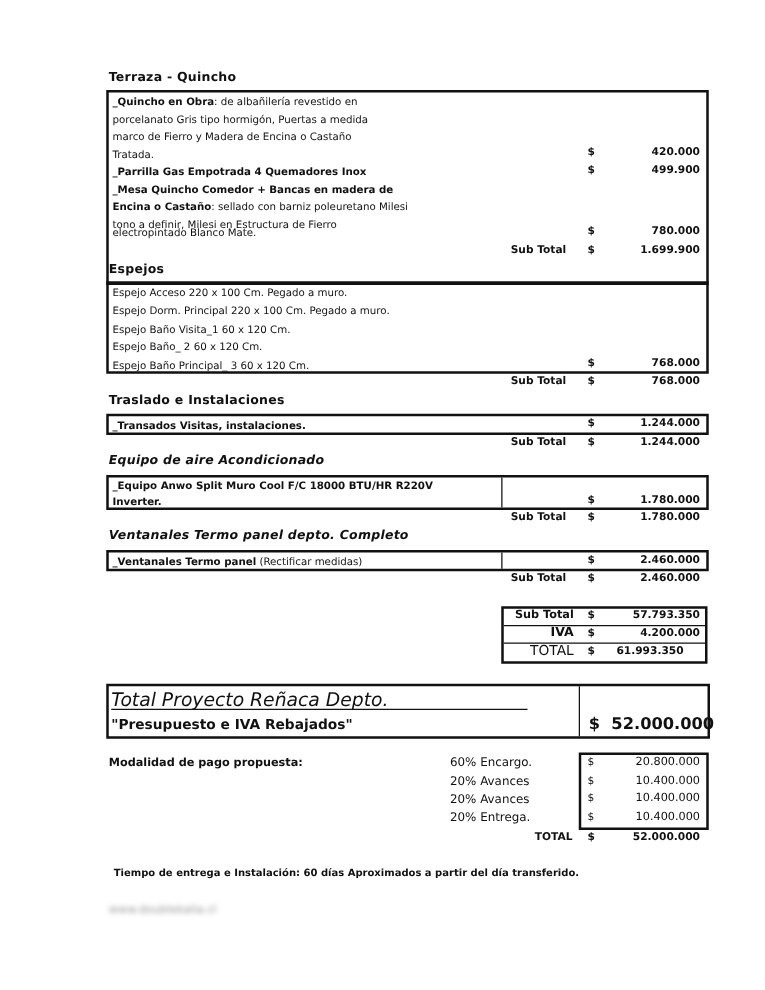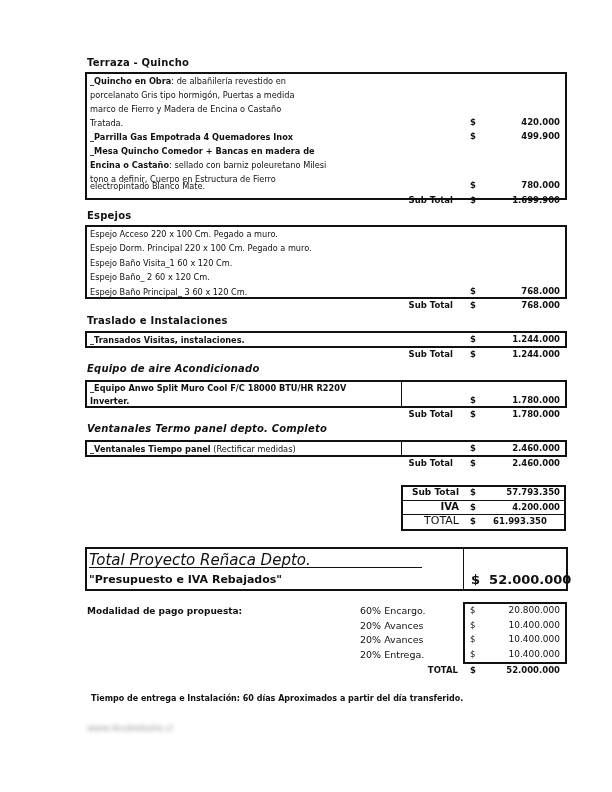--- a/index.html
+++ b/index.html
@@ -15,35 +15,35 @@
   .amt { position:absolute; font-size:8.5px; font-weight:bold; text-align:right; width:80px; }
   .subl { position:absolute; font-size:8.5px; font-weight:bold; text-align:right; width:60px; }
   .vdiv { position:absolute; top:0; bottom:0; width:1px; background:#111; }
   .hdiv { position:absolute; left:0; right:0; height:1px; background:#111; }
   .plain { font-weight:normal; }
 </style>
 </head>
 <body>
 
 <div class="abs h" style="left:87px;top:57px;">Terraza - Quincho</div>
-<div class="box" style="left:85px;top:72px;width:482px;height:128px;">
+<div class="box" style="left:85px;top:72px;width:482px;height:156px;">
   <div class="line" style="top:0px;"><span class="b">_Quincho en Obra</span><span>: de albañilería revestido en</span></div>
   <div class="line" style="top:14px;">porcelanato Gris tipo hormigón,  Puertas a medida</div>
   <div class="line" style="top:28px;">marco de Fierro y Madera de Encina o Castaño</div>
   <div class="line" style="top:42px;">Tratada.</div>
   <div class="dollar" style="left:383px;top:43px;">$</div>
   <div class="amt" style="left:393px;top:43px;">420.000</div>
 
   <div class="line b" style="top:56px;">_Parrilla Gas Empotrada 4 Quemadores Inox</div>
   <div class="dollar" style="left:383px;top:57px;">$</div>
   <div class="amt" style="left:393px;top:57px;">499.900</div>
 
   <div class="line b" style="top:70px;">_Mesa Quincho Comedor + Bancas en madera de</div>
   <div class="line" style="top:84px;"><span class="b">Encina o Castaño</span><span>: sellado con barniz poleuretano Milesi</span></div>
-  <div class="line" style="top:98px;">tono a definir, Cuerpo en Estructura de Fierro</div>
+  <div class="line" style="top:98px;">tono a definir, Milesi en Estructura de Fierro</div>
   <div class="line" style="top:104px;top:104px;"></div>
 
   <div class="line" style="top:105px;">electropintado Blanco Mate.</div>
   <div class="dollar" style="left:383px;top:106px;">$</div>
   <div class="amt" style="left:393px;top:106px;">780.000</div>
 </div>
 <div class="subl" style="left:393px;top:195px;">Sub Total</div>
 <div class="dollar" style="left:470px;top:195px;">$</div>
 <div class="amt" style="left:480px;top:195px;">1.699.900</div>
 
@@ -79,21 +79,21 @@
   <div class="dollar" style="left:383px;top:13px;">$</div>
   <div class="amt" style="left:393px;top:13px;">1.780.000</div>
 </div>
 <div class="subl" style="left:393px;top:409px;">Sub Total</div>
 <div class="dollar" style="left:470px;top:409px;">$</div>
 <div class="amt" style="left:480px;top:409px;">1.780.000</div>
 
 <div class="abs h it" style="left:87px;top:423px;">Ventanales Termo panel depto. Completo</div>
 <div class="box" style="left:85px;top:440px;width:482px;height:17px;">
   <div class="vdiv" style="left:314px;"></div>
-  <div class="line" style="top:0px;"><span class="b">_Ventanales Tiempo panel</span><span> (Rectificar medidas)</span></div>
+  <div class="line" style="top:0px;"><span class="b">_Ventanales Termo panel</span><span> (Rectificar medidas)</span></div>
   <div class="dollar" style="left:383px;top:1px;">$</div>
   <div class="amt" style="left:393px;top:1px;">2.460.000</div>
 </div>
 <div class="subl" style="left:393px;top:458px;">Sub Total</div>
 <div class="dollar" style="left:470px;top:458px;">$</div>
 <div class="amt" style="left:480px;top:458px;">2.460.000</div>
 
 <div class="box" style="left:401px;top:485px;width:165px;height:46px;">
   <div class="hdiv" style="top:13px;"></div>
   <div class="hdiv" style="top:27px;"></div>

